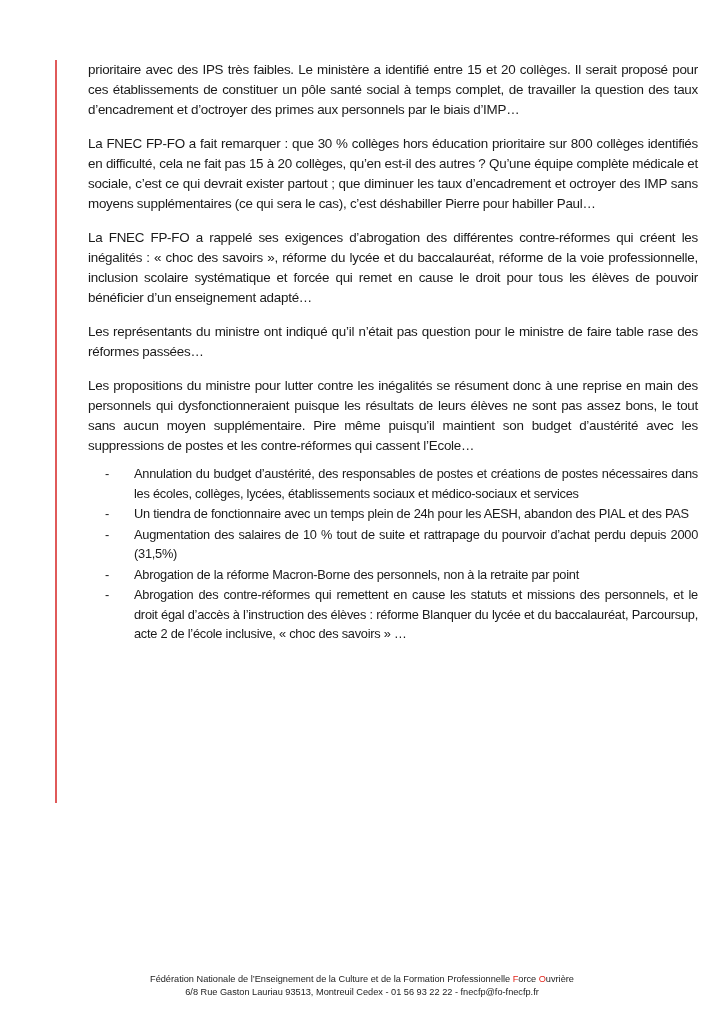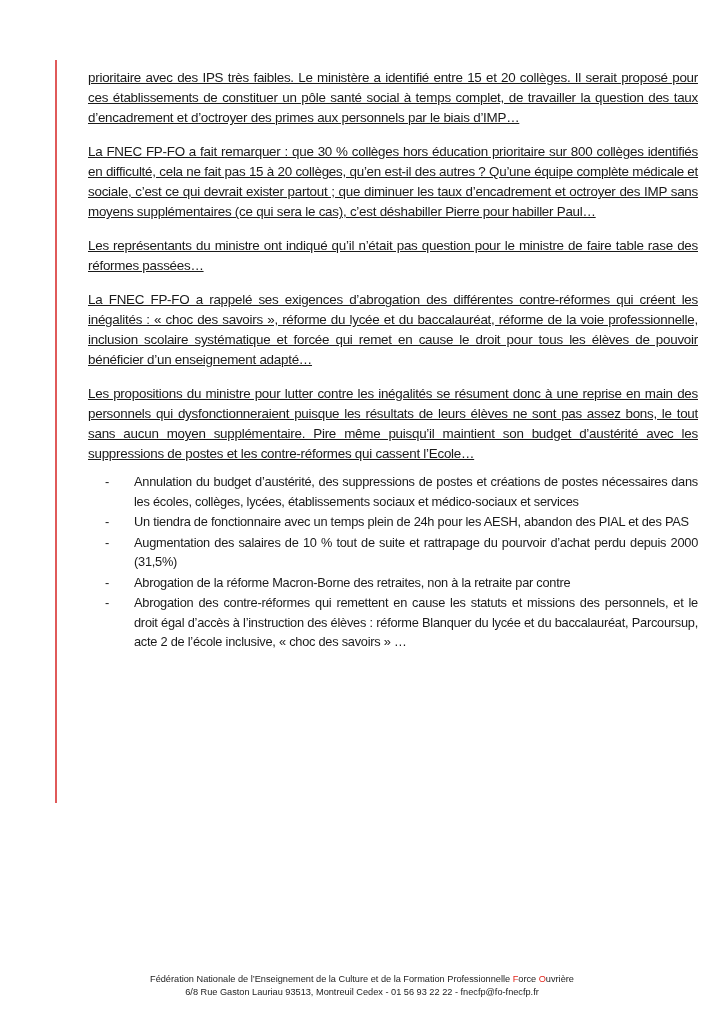--- a/index.html
+++ b/index.html
@@ -9,21 +9,21 @@
     }
     .margin-rule {
       position: absolute; left: 55px; top: 60px; width: 1.5px; height: 743px;
       background: #e05a5a;
     }
     .content {
       position: absolute; left: 88px; top: 60px; width: 610px;
       font-size: 13.4px; line-height: 20px; letter-spacing: -0.25px;
       font-family: "Liberation Sans Narrow", "Liberation Sans", sans-serif;
     }
-    .content p { margin: 8px 0 14px 0; text-align: justify; text-decoration: underline; }
+    .content p { margin: 0 0 14px 0; text-align: justify; }
     .content p.heading { font-weight: bold; margin-top: 22px; margin-bottom: 10px; text-align: justify; }
     ul.demands { list-style: none; margin: -6px 0 0 0; padding: 0; }
     ul.demands li {
       position: relative; padding-left: 46px; font-size: 12.8px; line-height: 19.5px;
       text-align: justify; margin-bottom: 1px;
     }
     ul.demands li .dash { position: absolute; left: 17px; top: 0; }
     .footer {
       position: absolute; left: 0; top: 973px; width: 724px; text-align: center;
       font-size: 9.2px; line-height: 13px; color: #222;
@@ -31,28 +31,28 @@
     .footer .red { color: #e2231a; }
   </style>
 </head>
 <body>
 
 <div class="margin-rule"></div>
 
 <div class="content">
   <p>prioritaire avec des IPS très faibles. Le ministère a identifié entre 15 et 20 collèges. Il serait proposé pour ces établissements de constituer un pôle santé social à temps complet, de travailler la question des taux d’encadrement et d’octroyer des primes aux personnels par le biais d’IMP…</p>
   <p>La FNEC FP-FO a fait remarquer : que 30 % collèges hors éducation prioritaire sur 800 collèges identifiés en difficulté, cela ne fait pas 15 à 20 collèges, qu’en est-il des autres ? Qu’une équipe complète médicale et sociale, c’est ce qui devrait exister partout ; que diminuer les taux d’encadrement et octroyer des IMP sans moyens supplémentaires (ce qui sera le cas), c’est déshabiller Pierre pour habiller Paul…</p>
+  <p>La FNEC FP-FO a rappelé ses exigences d’abrogation des différentes contre-réformes qui créent les inégalités : « choc des savoirs », réforme du lycée et du baccalauréat, réforme de la voie professionnelle, inclusion scolaire systématique et forcée qui remet en cause le droit pour tous les élèves de pouvoir bénéficier d’un enseignement adapté…</p>
   <p>Les représentants du ministre ont indiqué qu’il n’était pas question pour le ministre de faire table rase des réformes passées…</p>
-  <p>La FNEC FP-FO a rappelé ses exigences d’abrogation des différentes contre-réformes qui créent les inégalités : « choc des savoirs », réforme du lycée et du baccalauréat, réforme de la voie professionnelle, inclusion scolaire systématique et forcée qui remet en cause le droit pour tous les élèves de pouvoir bénéficier d’un enseignement adapté…</p>
   <p>Les propositions du ministre pour lutter contre les inégalités se résument donc à une reprise en main des personnels qui dysfonctionneraient puisque les résultats de leurs élèves ne sont pas assez bons, le tout sans aucun moyen supplémentaire. Pire même puisqu’il maintient son budget d’austérité avec les suppressions de postes et les contre-réformes qui cassent l’Ecole…</p>
   <ul class="demands">
-    <li><span class="dash">-</span><span>Annulation du budget d’austérité, des suppressions de postes et créations de postes nécessaires dans les écoles, collèges, lycées, établissements sociaux et médico-sociaux et services</span></li>
+    <li><span class="dash">-</span><span>Annulation du budget d’austérité, des responsables de postes et créations de postes nécessaires dans les écoles, collèges, lycées, établissements sociaux et médico-sociaux et services</span></li>
     <li><span class="dash">-</span><span>Un tiendra de fonctionnaire avec un temps plein de 24h pour les AESH, abandon des PIAL et des PAS</span></li>
     <li><span class="dash">-</span><span>Augmentation des salaires de 10 % tout de suite et rattrapage du pourvoir d’achat perdu depuis 2000 (31,5%)</span></li>
-    <li><span class="dash">-</span><span>Abrogation de la réforme Macron-Borne des retraites, non à la retraite par contre</span></li>
+    <li><span class="dash">-</span><span>Abrogation de la réforme Macron-Borne des personnels, non à la retraite par point</span></li>
     <li><span class="dash">-</span><span>Abrogation des contre-réformes qui remettent en cause les statuts et missions des personnels, et le droit égal d’accès à l’instruction des élèves : réforme Blanquer du lycée et du baccalauréat, Parcoursup, acte 2 de l’école inclusive, « choc des savoirs » …</span></li>
   </ul>
 </div>
 
 <div class="footer">
   <div><span>Fédération Nationale de l’Enseignement de la Culture et de la Formation Professionnelle </span><span class="red">F</span><span>orce </span><span class="red">O</span><span>uvrière</span></div>
   <div>6/8 Rue Gaston Lauriau 93513, Montreuil Cedex - 01 56 93 22 22 - fnecfp@fo-fnecfp.fr</div>
 </div>
 
 </body></html>

